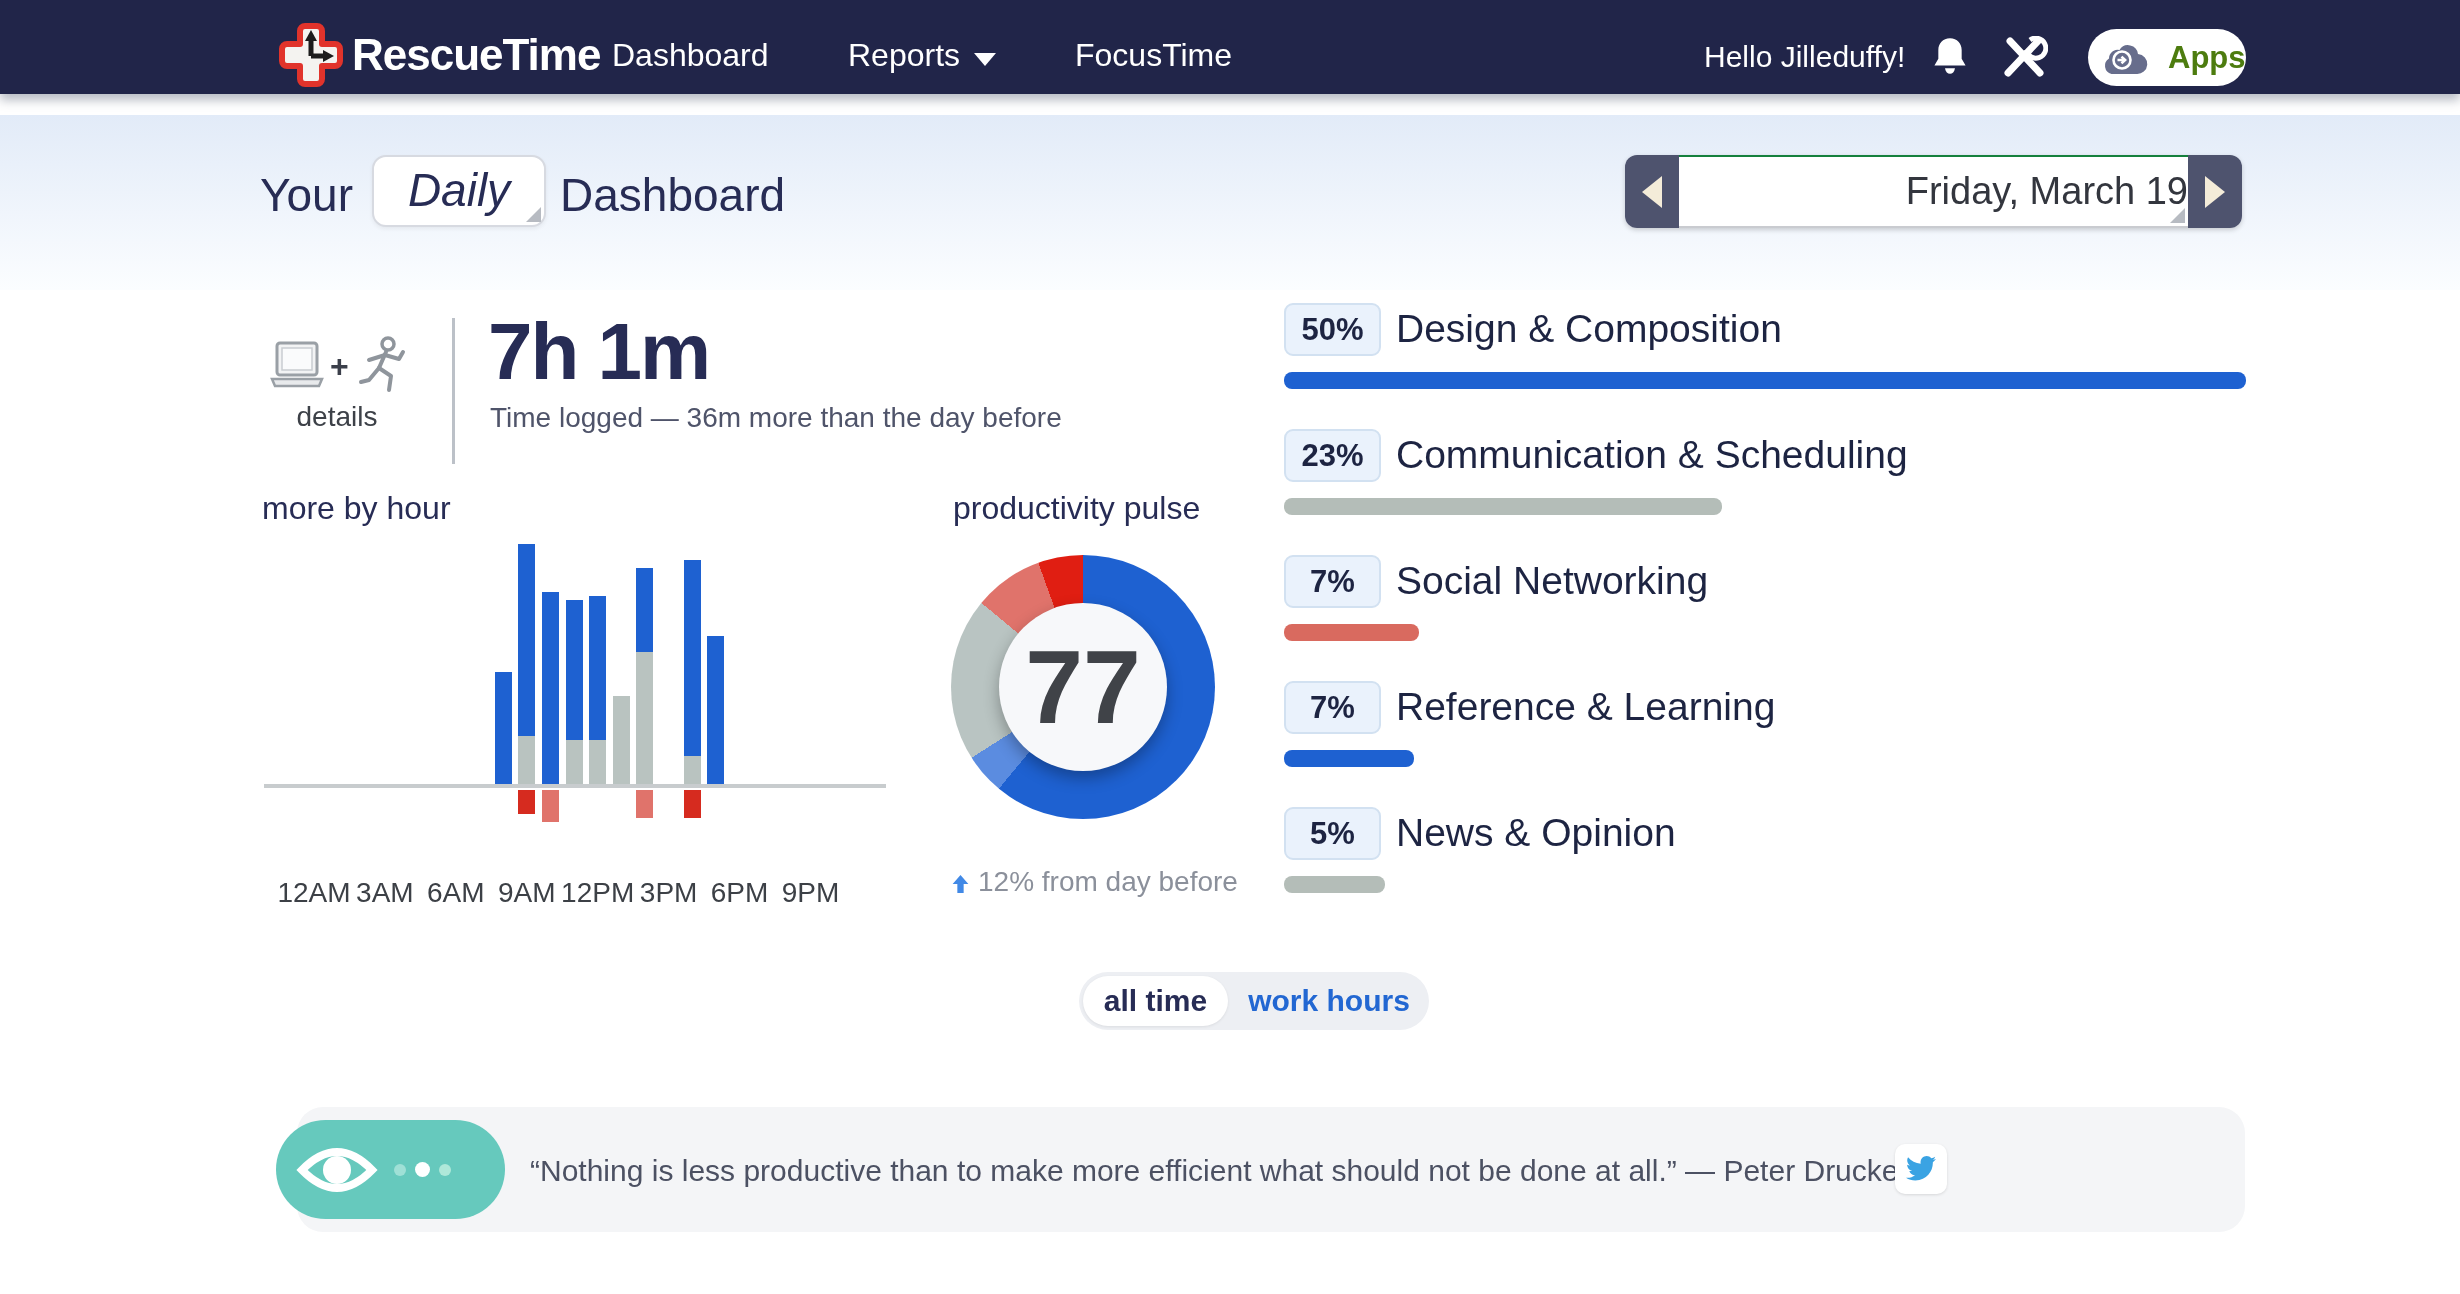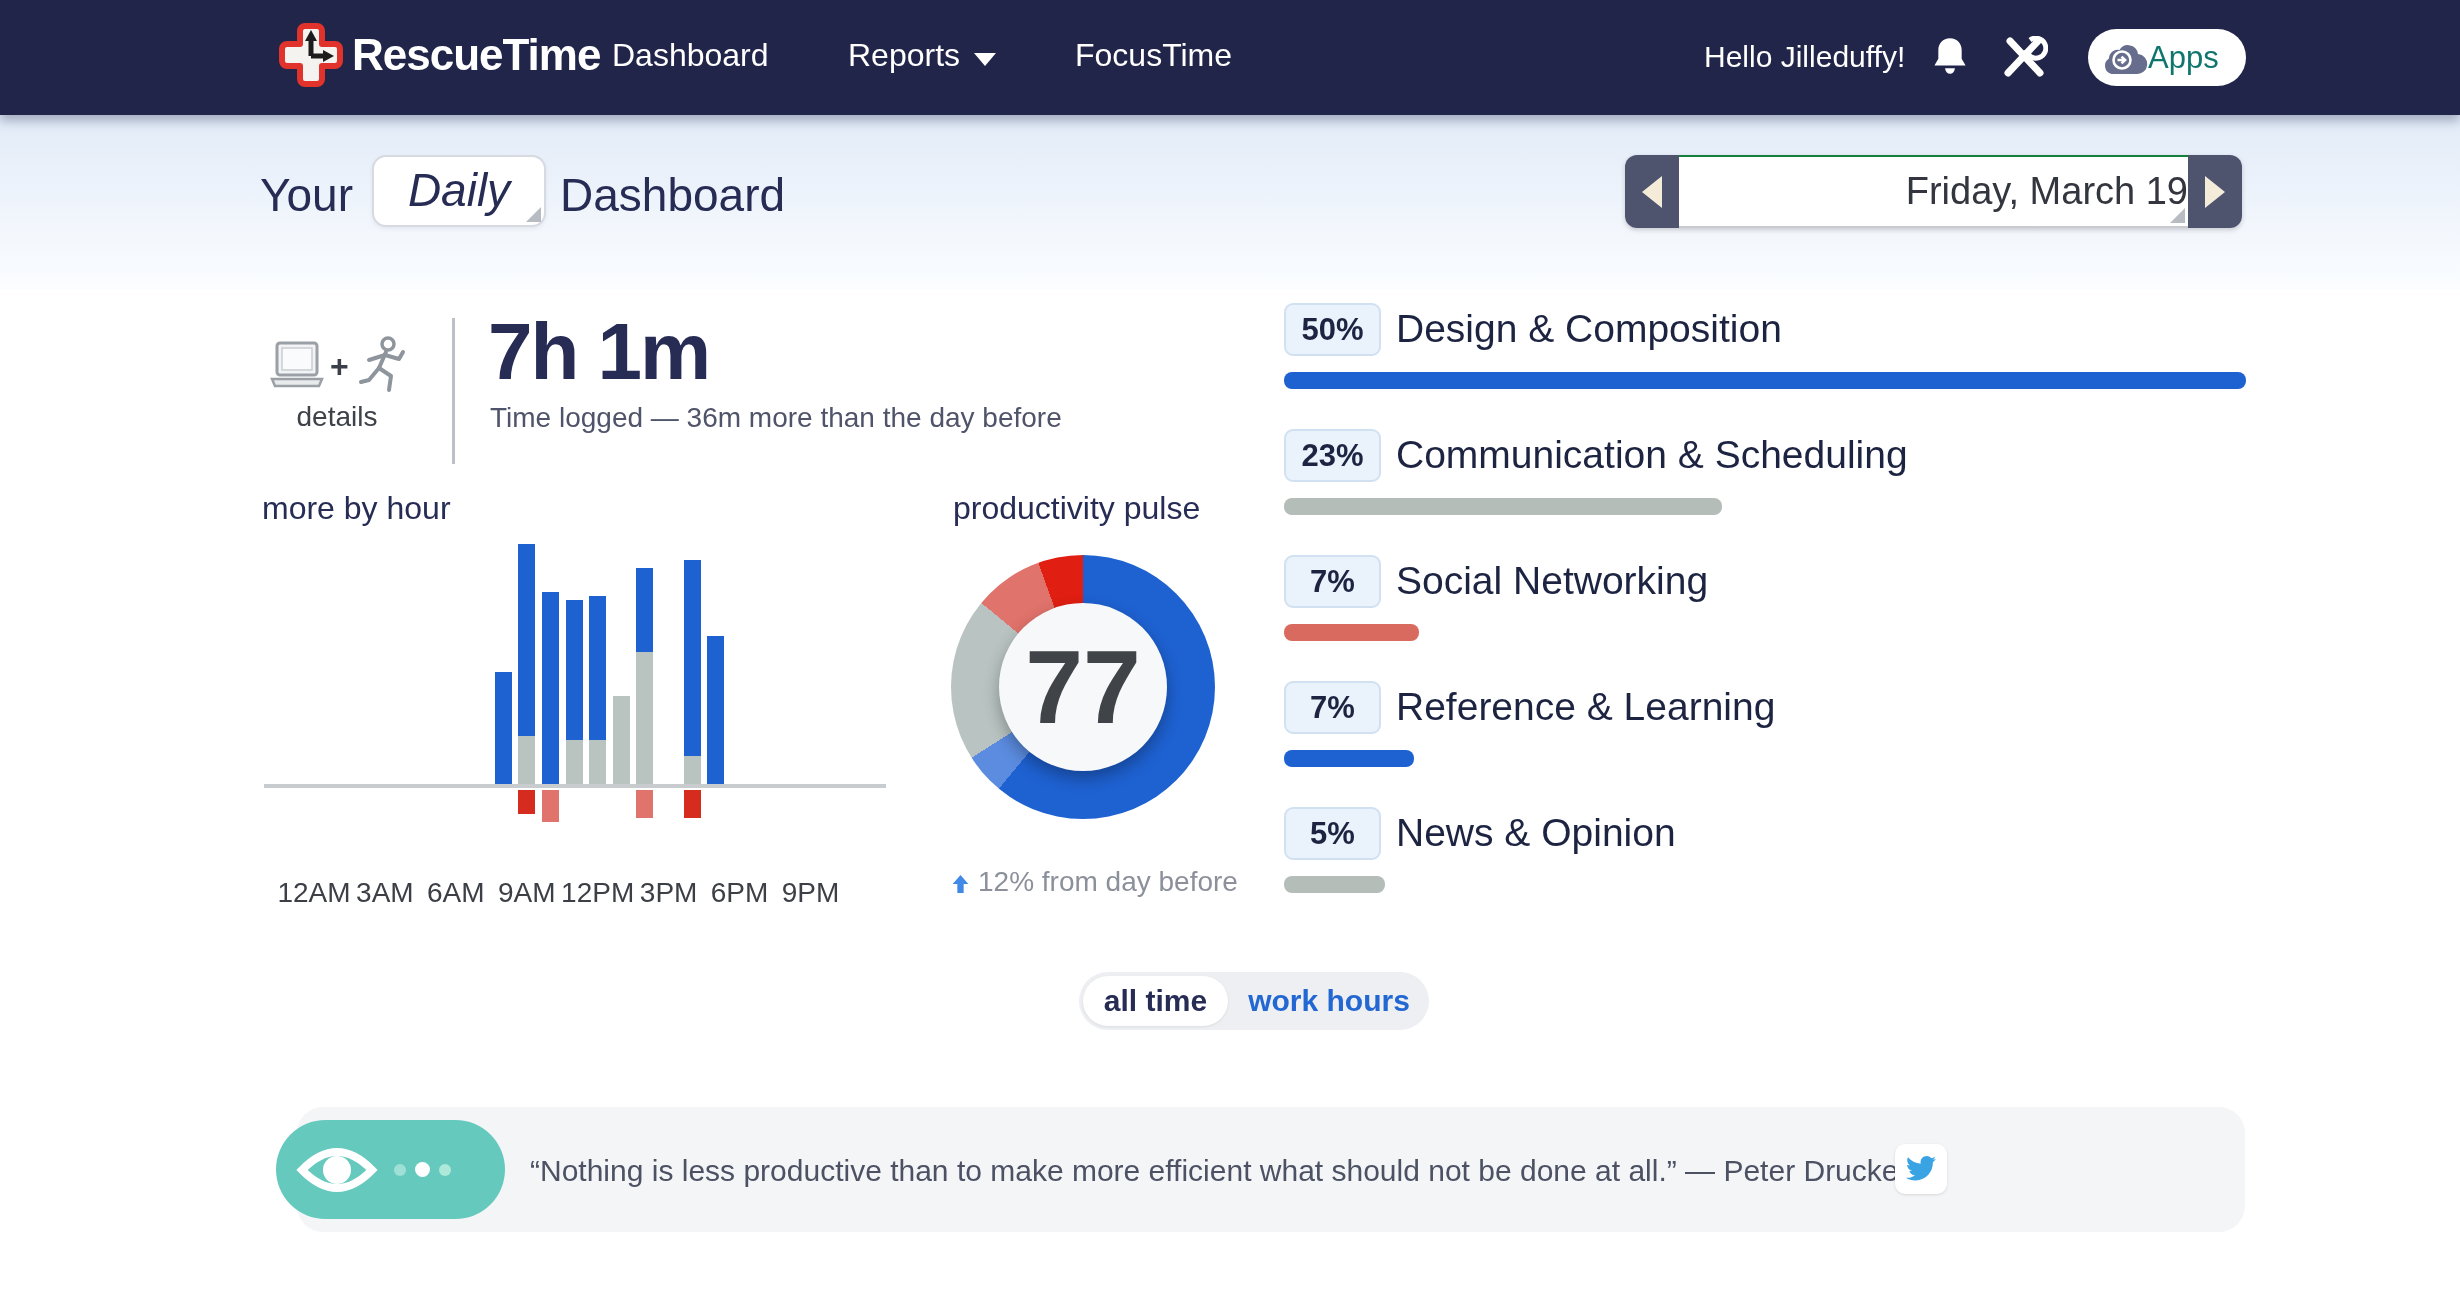--- a/index.html
+++ b/index.html
@@ -1,33 +1,33 @@
 <!DOCTYPE html>
 <html><head>
 <meta charset="utf-8">
 <style>
   * { margin:0; padding:0; box-sizing:border-box; }
   body { background:#fff; font-family:"Liberation Sans", sans-serif; }
   #app { position:relative; width:2460px; height:1294px; background:#ffffff; overflow:hidden; }
 
   
-  .nav { position:absolute; left:0; top:0; width:2460px; height:115px; background:#212549;
+  .nav { position:absolute; left:0; top:0; width:2460px; height:94px; background:#212549;
          box-shadow:0 6px 10px rgba(50,60,85,.35); z-index:5; }
   .brand-logo { position:absolute; left:278px; top:22px; }
   .brand-name { position:absolute; left:352px; top:30px; font-size:44px; font-weight:bold; color:#ffffff; letter-spacing:-1px; }
   .nav-link { position:absolute; top:37px; font-size:32px; color:#ffffff; cursor:pointer; }
   .nav-link.l1 { left:612px; } .nav-link.l2 { left:848px; } .nav-link.l3 { left:1075px; }
   .caret-down { display:inline-block; width:0; height:0; border-left:11px solid transparent;
                 border-right:11px solid transparent; border-top:13px solid #ffffff; margin-left:14px; }
   .nav-greeting { position:absolute; left:1704px; top:40px; font-size:30px; color:#ffffff; }
   .nav-icon { position:absolute; top:36px; cursor:pointer; }
   .nav-icon.bell { left:1932px; } .nav-icon.tools { left:2000px; }
   .apps-pill { position:absolute; left:2088px; top:29px; width:158px; height:57px; background:#ffffff;
                border-radius:29px; display:flex; align-items:center; padding-left:12px; cursor:pointer; }
-  .apps-pill span { font-size:31px; font-weight:normal; color:#0f766e; margin-left:0; }
+  .apps-pill span { font-size:31px; font-weight:bold; color:#4d7c0f; margin-left:20px; }
 
   
   .header-band { position:absolute; left:0; top:115px; width:2460px; height:175px;
                  background:linear-gradient(#e2ebf8, #fbfdff); }
   .title-word { position:absolute; top:168px; font-size:46px; color:#272c55; }
   .title-prefix { left:260px; }
   .title-suffix { left:560px; }
   .view-selector { position:absolute; left:372px; top:155px; width:174px; height:72px; background:#ffffff;
                    border:2px solid #d7dae1; border-radius:14px; text-align:center; cursor:pointer;
                    font-size:46px; font-style:italic; color:#272c55; line-height:66px; box-shadow:0 2px 4px rgba(0,0,0,.06); }

